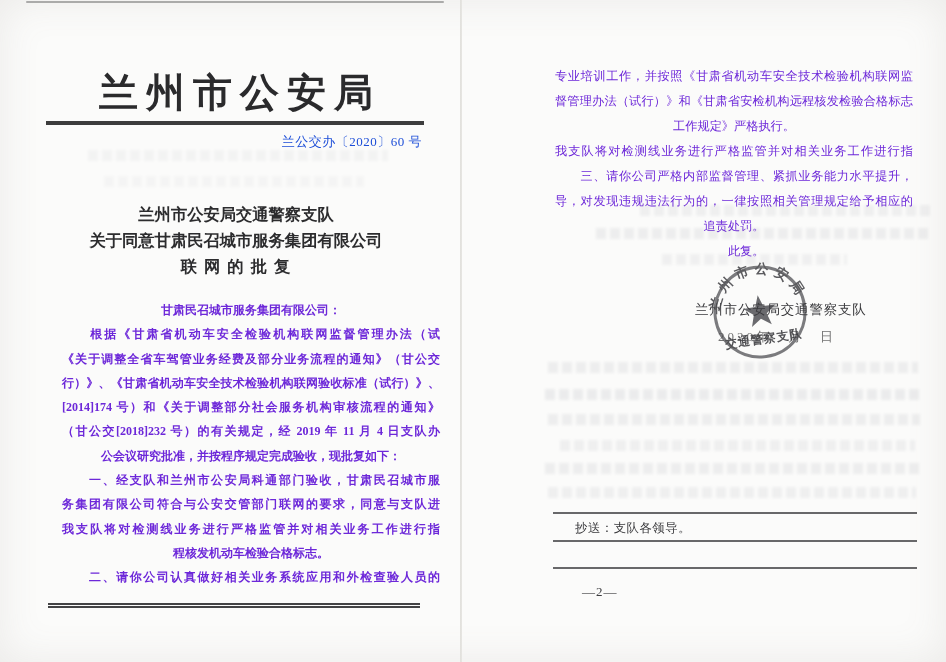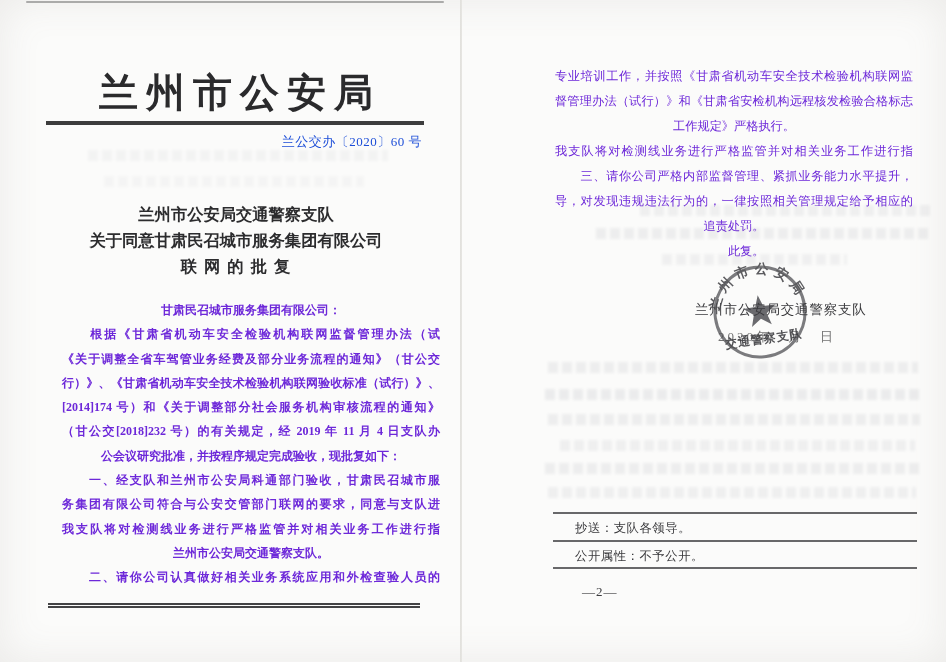--- a/index.html
+++ b/index.html
@@ -116,21 +116,21 @@
       <div class="lline">甘肃民召城市服务集团有限公司：</div>
       <div class="jline">　　根据《甘肃省机动车安全检验机构联网监督管理办法（试</div>
       <div class="jline">《关于调整全省车驾管业务经费及部分业务流程的通知》（甘公交</div>
       <div class="jline">行）》、《甘肃省机动车安全技术检验机构联网验收标准（试行）》、</div>
       <div class="jline">[2014]174 号）和《关于调整部分社会服务机构审核流程的通知》</div>
       <div class="jline">（甘公交[2018]232 号）的有关规定，经 2019 年 11 月 4 日支队办</div>
       <div class="lline">公会议研究批准，并按程序规定完成验收，现批复如下：</div>
       <div class="jline">　　一、经支队和兰州市公安局科通部门验收，甘肃民召城市服</div>
       <div class="jline">务集团有限公司符合与公安交管部门联网的要求，同意与支队进</div>
       <div class="jline">我支队将对检测线业务进行严格监管并对相关业务工作进行指</div>
-      <div class="lline">兰州市公安局交通警察支队。</div>
+      <div class="lline">程核发机动车检验合格标志。</div>
       <div class="jline">　　二、请你公司认真做好相关业务系统应用和外检查验人员的</div>
     </div>
 
     <div class="foot-rule-double"></div>
   </div>
 
   <div id="page2" class="page">
 
     <div class="body-block">
       <div class="jline">专业培训工作，并按照《甘肃省机动车安全技术检验机构联网监</div>
@@ -164,18 +164,17 @@
       <text font-size="13.5" font-weight="bold" fill="#46464a" letter-spacing="5">
         <textPath href="#sealArc" startOffset="50%" text-anchor="middle">兰州市公安局</textPath>
       </text>
       <path fill="#3a3a3e" opacity="0.85" transform="translate(62,62)" d="M 0,-17 L 4,-5.5 L 16.2,-5.3 L 6.5,2.1 L 10,13.8 L 0,6.8 L -10,13.8 L -6.5,2.1 L -16.2,-5.3 L -4,-5.5 Z"></path>
       <text x="62" y="93" text-anchor="middle" font-size="12" font-weight="bold" fill="#3b3b3f" letter-spacing="1">交通警察支队</text>
     </svg>
 
     <div class="footer-rule" style="top:512px;"></div>
     <div class="footer-text" style="top:520px;">抄送：支队各领导。</div>
     <div class="footer-rule" style="top:540px;"></div>
-    <div class="footer-text" style="top:548px;">公开属性：不予公开。</div>
     <div class="footer-rule" style="top:567px;"></div>
     <div class="page-num">—2—</div>
   </div>
 
 </div>
 
 </body></html>

